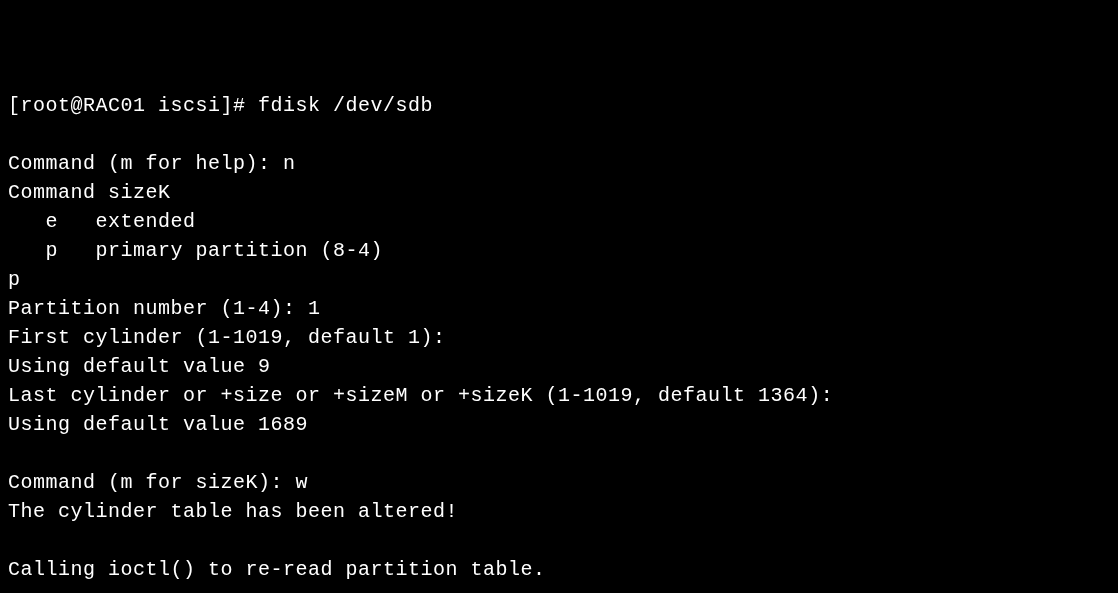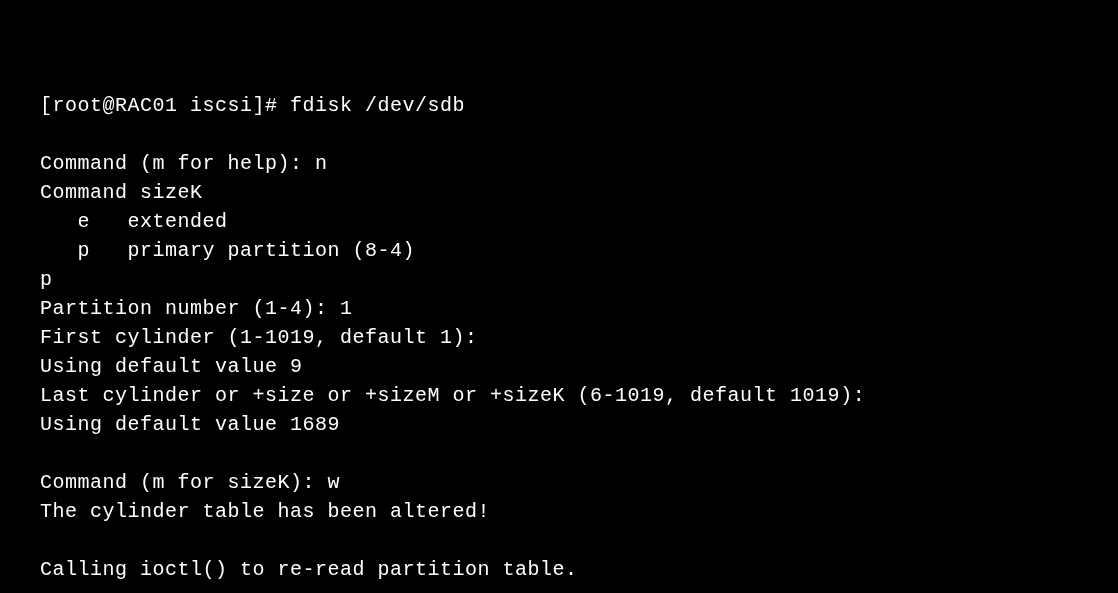--- a/index.html
+++ b/index.html
@@ -15,38 +15,37 @@
       line-height: 1.45;
       padding: 4px 8px;
       width: 1118px;
       height: 593px;
       overflow: hidden;
       white-space: pre;
       letter-spacing: 0.5px;
     }
     .line {
       white-space: pre;
-      margin-left: 32px;
     }
   </style>
 </head>
 <body>
 
 
 <div><span class="line">[root@RAC01 iscsi]# fdisk /dev/sdb</span>
 <span class="line"></span>
 <span class="line">Command (m for help): n</span>
 <span class="line">Command sizeK</span>
 <span class="line">   e   extended</span>
 <span class="line">   p   primary partition (8-4)</span>
 <span class="line">p</span>
 <span class="line">Partition number (1-4): 1</span>
 <span class="line">First cylinder (1-1019, default 1):</span>
 <span class="line">Using default value 9</span>
-<span class="line">Last cylinder or +size or +sizeM or +sizeK (6-1019, default 1019):</span>
+<span class="line">Last cylinder or +size or +sizeM or +sizeK (1-1019, default 1364):</span>
 <span class="line">Using default value 1689</span>
 <span class="line"></span>
 <span class="line">Command (m for sizeK): w</span>
 <span class="line">The cylinder table has been altered!</span>
 <span class="line"></span>
 <span class="line">Calling ioctl() to re-read partition table.</span>
 <span class="line"></span>
 
 
 </div>

